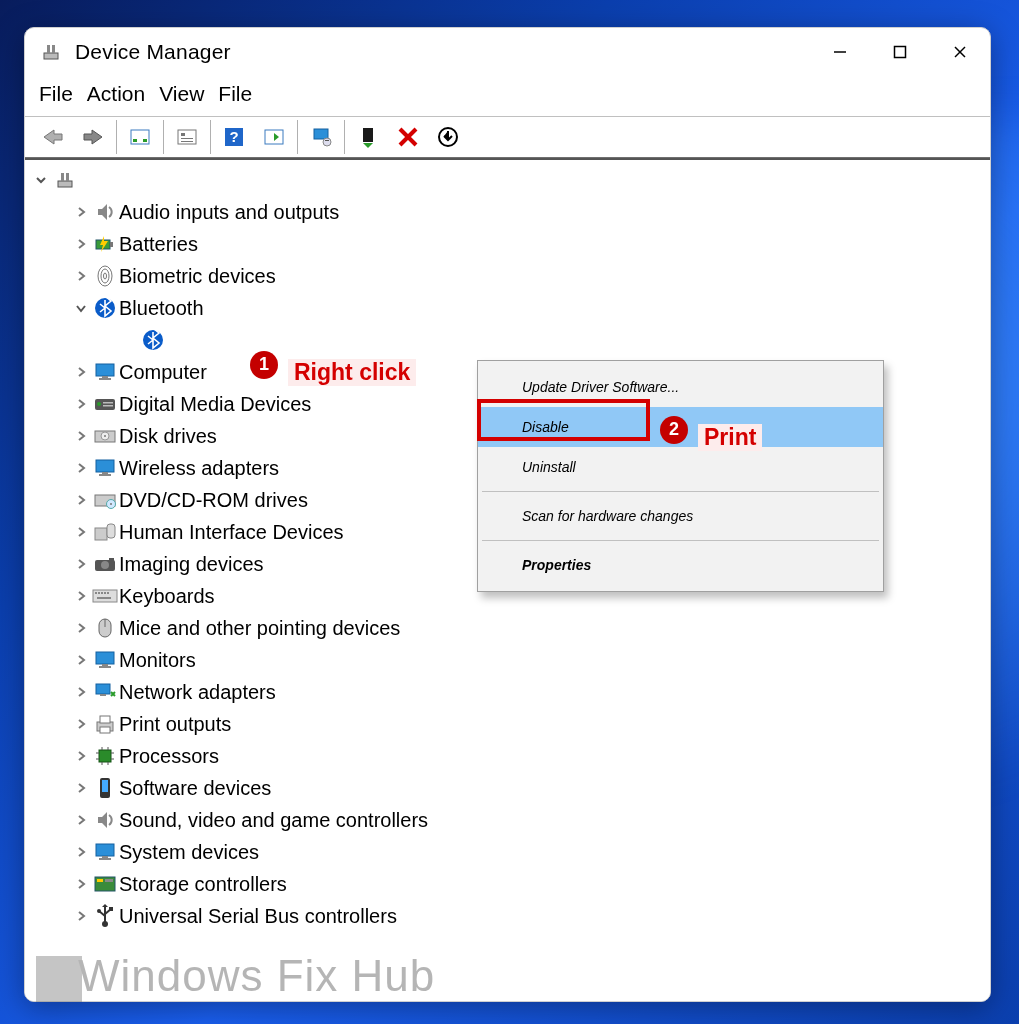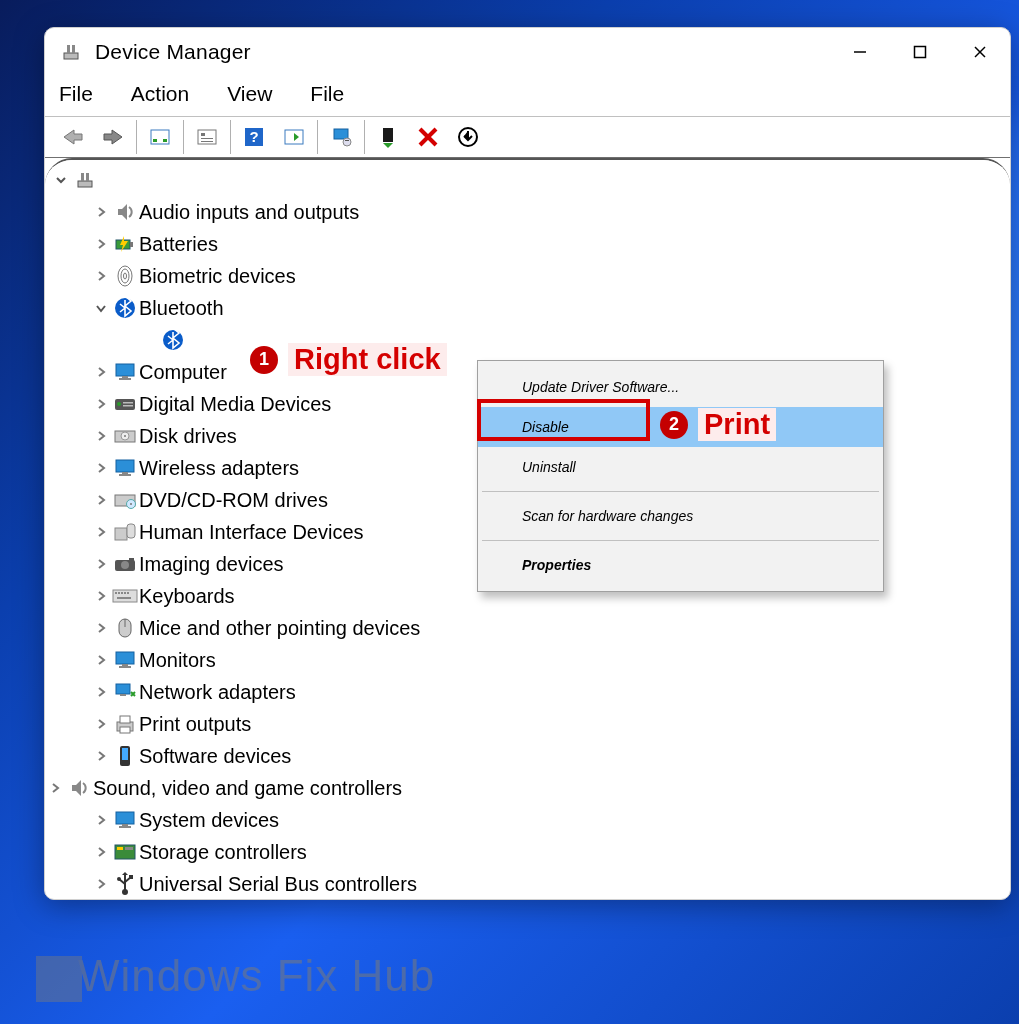--- a/index.html
+++ b/index.html
@@ -12,63 +12,62 @@
     height: 1024px;
     position: relative;
     overflow: hidden;
   }
   .desktop-swirl {
     position:absolute; right:-120px; top:120px; width:400px; height:900px;
     background: radial-gradient(circle at 30% 30%, #3a8bff 0%, transparent 60%);
     filter: blur(20px);
   }
   .window {
-    position: absolute; left: 24px; top: 27px; width: 967px; height: 873px;
+    position: absolute; left: 24px; top: 27px; width: 967px; height: 975px;
     background: #fff; border: 1px solid #d0d0d0;
     display: flex; flex-direction: column;
     box-shadow: 0 6px 30px rgba(0,0,0,.35);
     border-radius: 10px;
     overflow: hidden;
-    margin-left: 20px;
   }
   
   .titlebar { display:flex; align-items:center; height:48px; padding-left:14px; }
   .titlebar .icon-wrap { width:24px; display:flex; justify-content:center; }
   .titlebar .title { margin-left:12px; font-size:21px; color:#000; letter-spacing:.2px; }
   .winbtns { margin-left:auto; display:flex; }
   .winbtn { width:60px; height:48px; display:flex; align-items:center; justify-content:center; font-size:20px; color:#000; }
   .winbtn svg { stroke:#000; }
   
-  .menubar { display:flex; gap:38px; padding:6px 18px 10px 14px; font-size:21px; }
+  .menubar { display:flex; gap:14px; padding:6px 18px 10px 14px; font-size:21px; }
   .menubar span { cursor:default; }
   
   .toolbar { display:flex; align-items:center; height:42px; border-top:1px solid #c0c0c0; border-bottom:1px solid #707070; padding-left:8px; gap:0; background:#fff; }
   .tbtn { width:40px; height:34px; display:flex; align-items:center; justify-content:center; }
   .tsep { width:1px; height:34px; background:#b0b0b0; margin:0 3px; }
   
-  .treepanel { flex:1; border-top:2px solid #555; overflow:auto; position:relative; background:#fff; padding-top:4px;border-radius:27px;}
+  .treepanel { flex:1; border-top:2px solid #555; overflow:auto; position:relative; background:#fff; padding-top:4px;}
   .node { display:flex; align-items:center; height:32px; white-space:nowrap; }
   .caret { width:20px; display:flex; justify-content:center; font-size:14px; color:#555; }
   .nico { width:28px; display:flex; justify-content:center; }
   .nlabel { font-size:20px; }
   
   .ctx {
     position:absolute; left:477px; top:360px; width:407px;
     background:#f2f2f2; border:1px solid #a0a0a0;
     box-shadow: 4px 6px 8px rgba(0,0,0,.25);
     padding:6px 0;
   }
   .ctx-item { height:40px; display:flex; align-items:center; padding-left:44px; font-size:14px;font-style:italic; }
   .ctx-item.hover { background:#90c8f6; }
   .ctx-sep { height:1px; background:#c0c0c0; margin:4px 4px; }
   .ctx-item.bold { font-weight:700; }
   
   .annot-badge { position:absolute; display:flex; align-items:center; gap:10px; z-index:50;}
   .badge-circle { width:28px; height:28px; border-radius:50%; background:#c40000; color:#fff; font-weight:700; display:flex; align-items:center; justify-content:center; font-size:18px;}
-  .badge-text { color:#d40000; font-weight:700; font-size:29px; background:#fdecec; padding:0 6px; }
+  .badge-text { color:#d40000; font-weight:700; font-size:23px; background:#fdecec; padding:0 6px;margin-top:16px; }
   .disable-highlight { position:absolute; left:477px; top:399px; width:173px; height:42px; border:4px solid #d40000; z-index:40; }
   
   .watermark { position:absolute; left:36px; bottom:22px; font-size:44px; color:#7a7a7a; opacity:.55; font-weight:400; letter-spacing:1px; pointer-events:none;}
   .watermark .box { display:inline-block; width:46px; height:46px; background:#7a7a7a; opacity:.8; vertical-align:middle; margin-right:-4px;}
 </style>
 </head>
 <body>
 
 <div class="desktop-swirl"></div>
 
@@ -450,28 +449,49 @@
           </span>
     <span class="nlabel">Print outputs</span>
   </div>
         <div class="node" style="padding-left:46px">
     <span class="caret">
             <svg width="10" height="12">
               <polyline points="3,2 8,6 3,10" fill="none" stroke="#777" stroke-width="2"></polyline>
             </svg>
           </span>
     <span class="nico">
+            <svg width="22" height="22">
+              <rect x="5" y="5" width="12" height="12" fill="#2a8b2a" stroke="#145214"></rect>
+              <line x1="2" y1="8" x2="5" y2="8" stroke="#555"></line>
+              <line x1="2" y1="14" x2="5" y2="14" stroke="#555"></line>
+              <line x1="17" y1="8" x2="20" y2="8" stroke="#555"></line>
+              <line x1="17" y1="14" x2="20" y2="14" stroke="#555"></line>
+              <line x1="8" y1="2" x2="8" y2="5" stroke="#555"></line>
+              <line x1="14" y1="2" x2="14" y2="5" stroke="#555"></line>
+              <line x1="8" y1="17" x2="8" y2="20" stroke="#555"></line>
+              <line x1="14" y1="17" x2="14" y2="20" stroke="#555"></line>
+            </svg>
+          </span>
+    <span class="nlabel">Processors</span>
+  </div>
+        <div class="node" style="padding-left:46px">
+    <span class="caret">
+            <svg width="10" height="12">
+              <polyline points="3,2 8,6 3,10" fill="none" stroke="#777" stroke-width="2"></polyline>
+            </svg>
+          </span>
+    <span class="nico">
             <svg width="16" height="24">
               <rect x="3" y="2" width="10" height="20" rx="2" fill="#333"></rect>
               <rect x="5" y="4" width="6" height="12" fill="#4af"></rect>
             </svg>
           </span>
     <span class="nlabel">Software devices</span>
   </div>
-        <div class="node" style="">
+        <div class="node" style="padding-left:46px">
     <span class="caret">
             <svg width="10" height="12">
               <polyline points="3,2 8,6 3,10" fill="none" stroke="#777" stroke-width="2"></polyline>
             </svg>
           </span>
     <span class="nico">
             <svg width="22" height="22">
               <path d="M4 8h4l5-5v16l-5-5H4z" fill="#888"></path>
               <path d="M15 6a6 6 0 010 10" fill="none" stroke="#888" stroke-width="2"></path>
             </svg>

